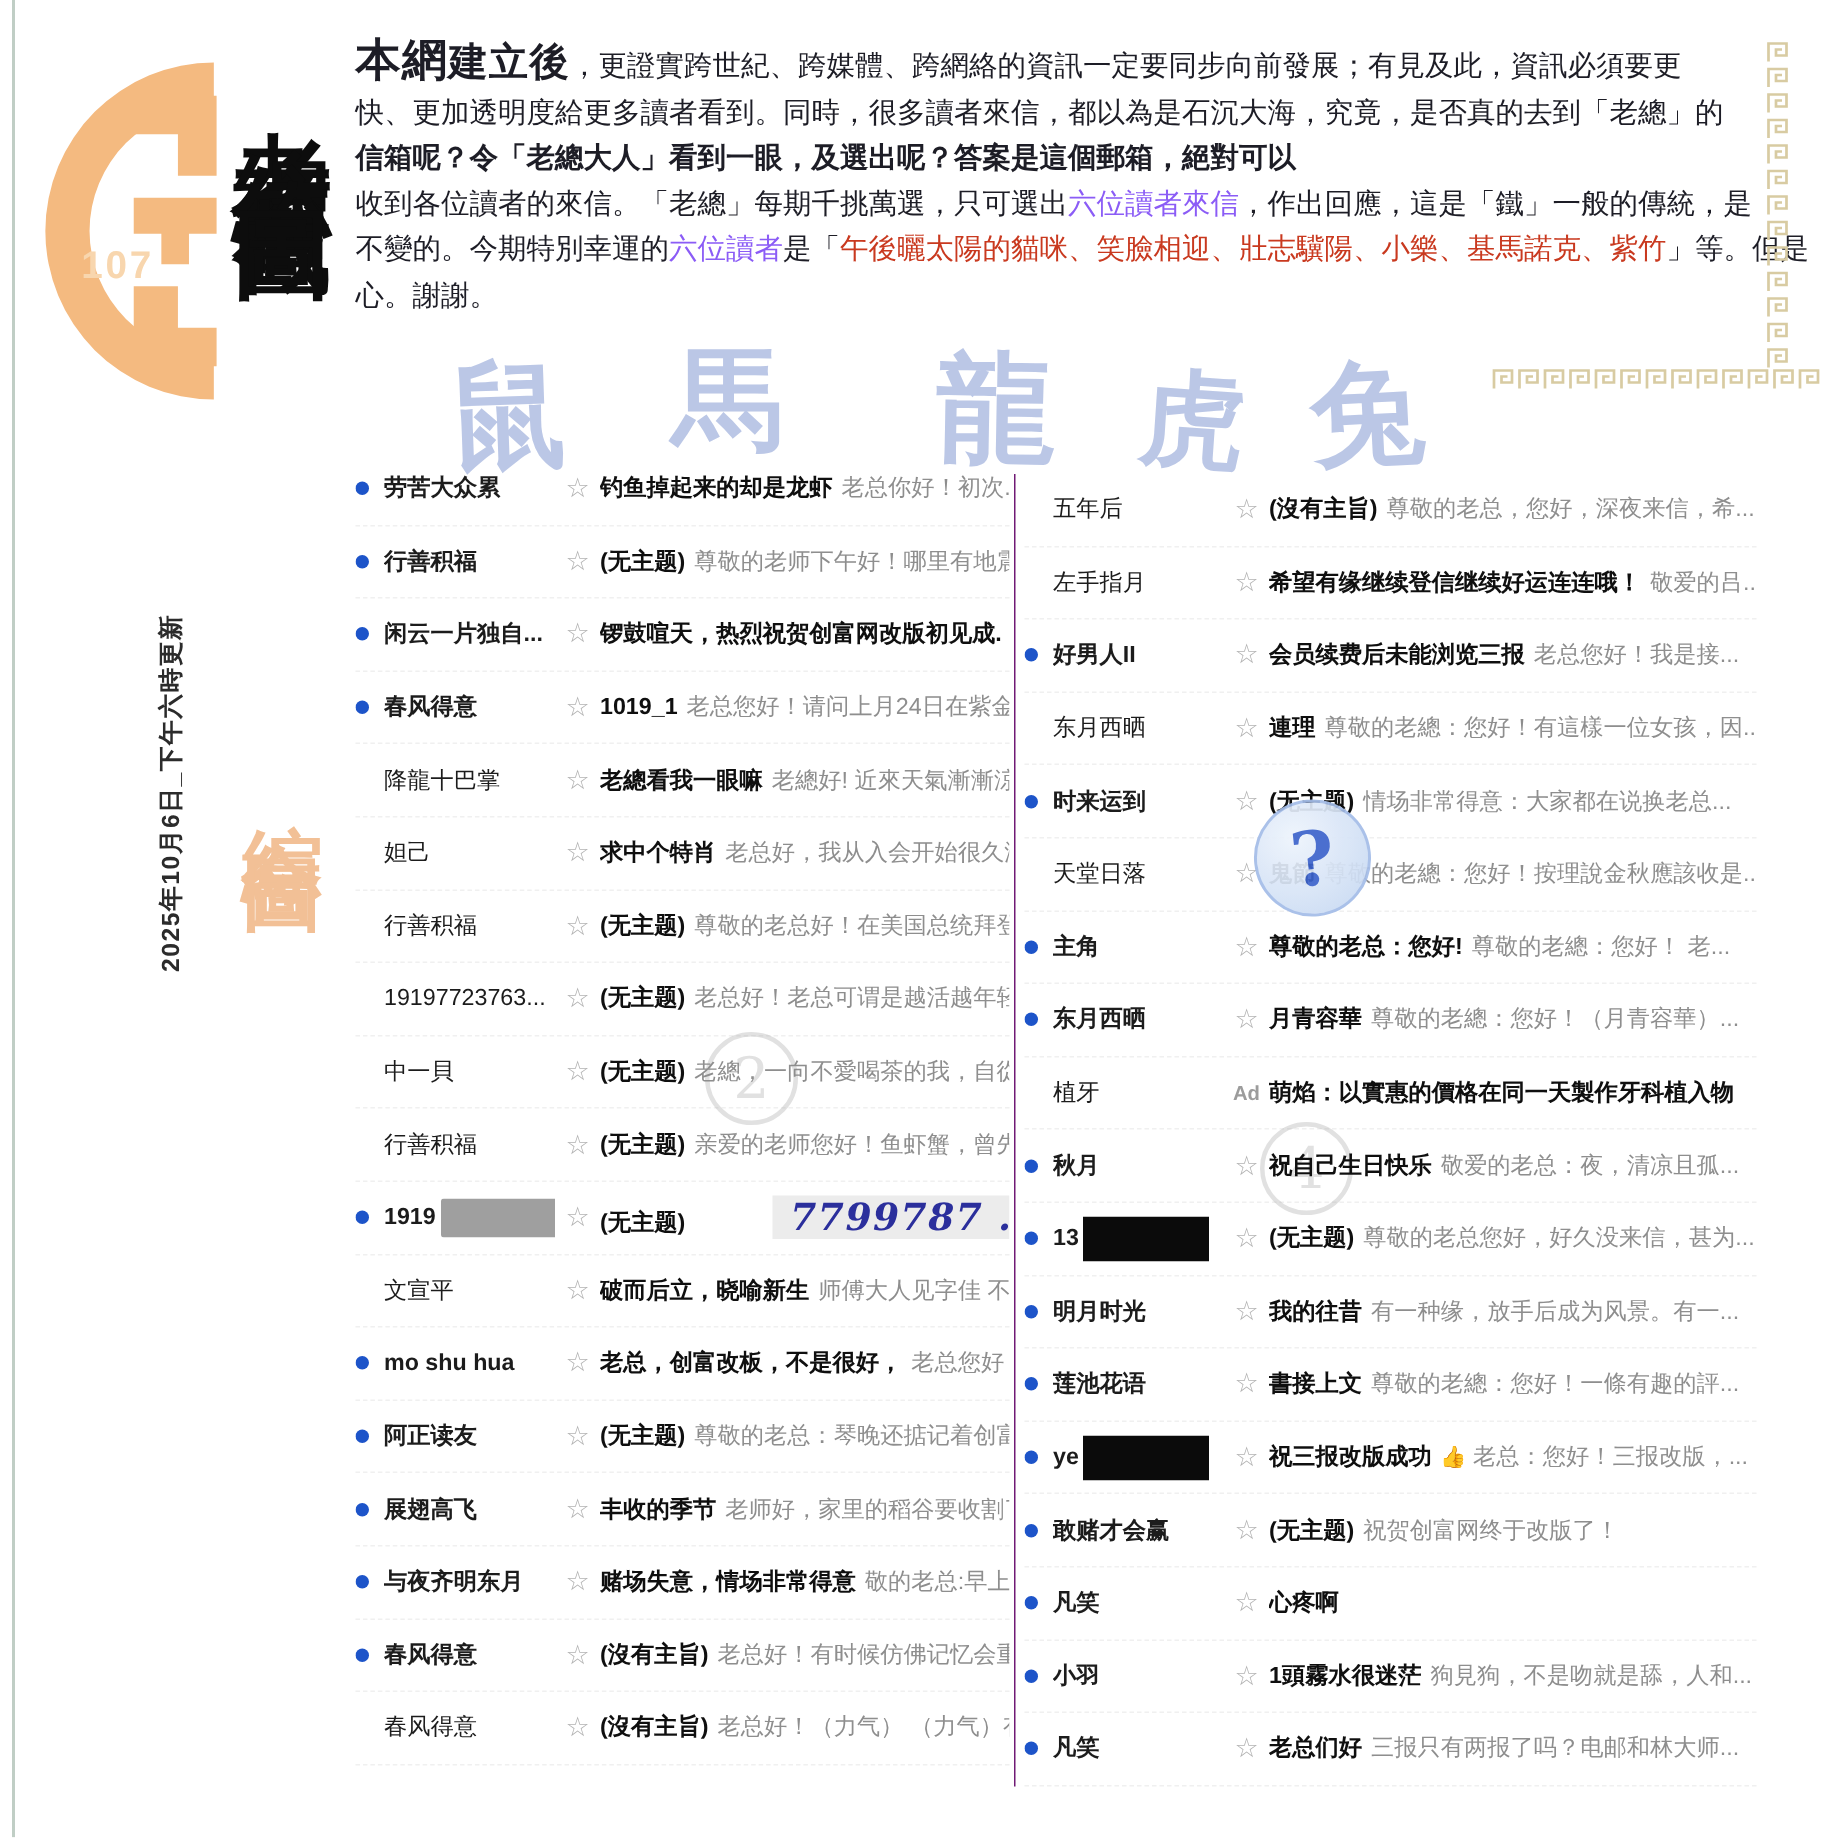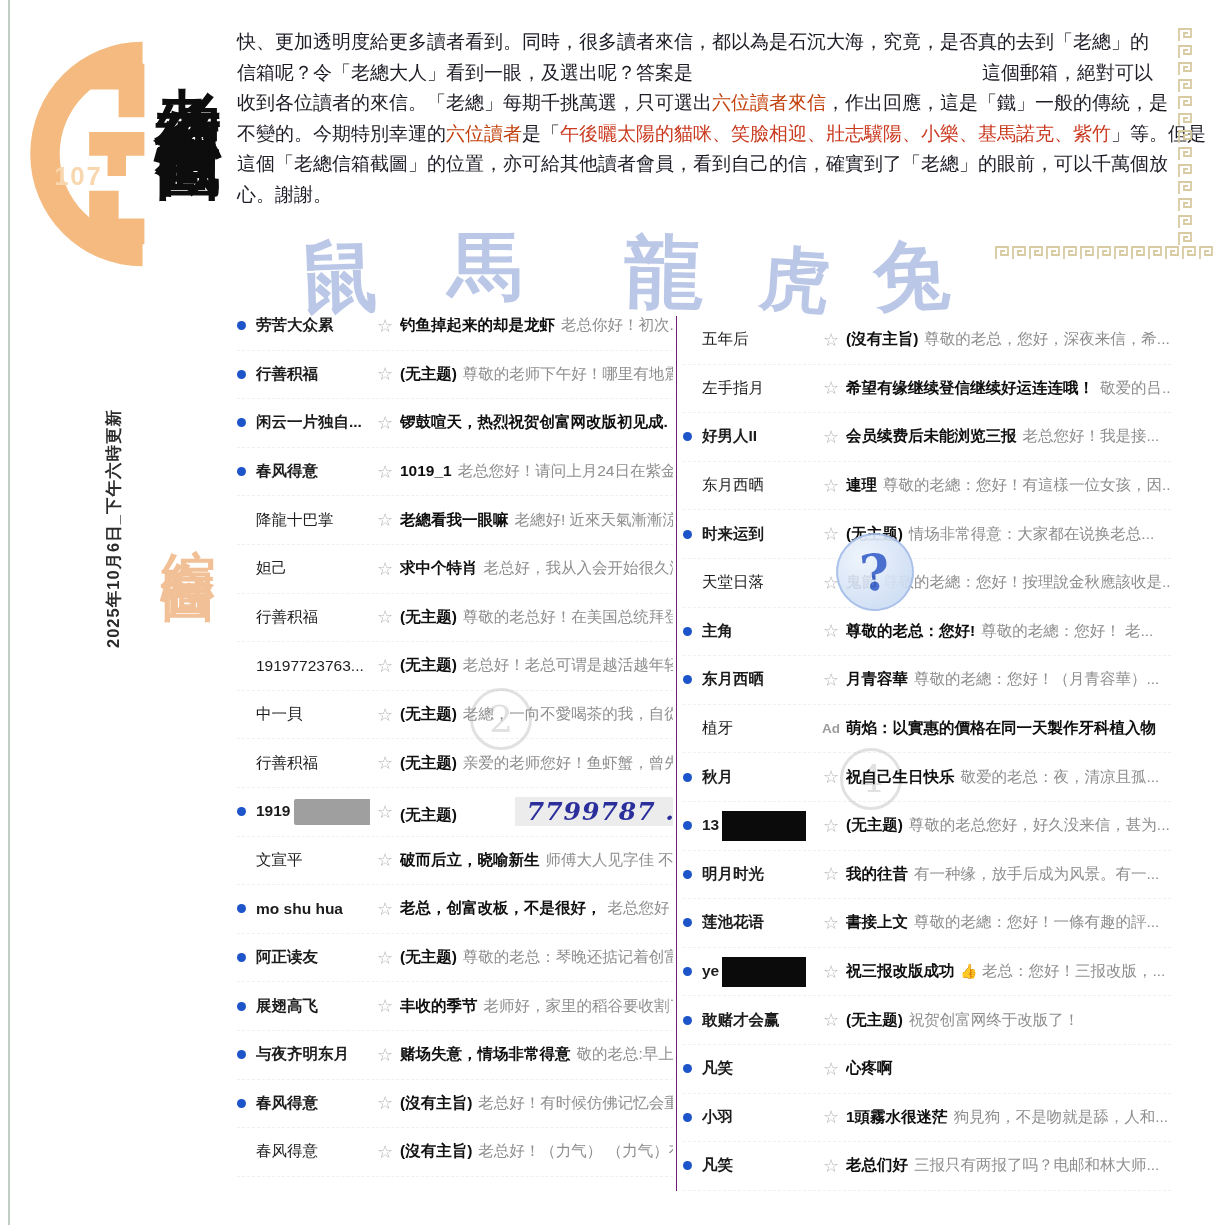--- a/index.html
+++ b/index.html
@@ -17,24 +17,24 @@
     font-family:"DejaVu Serif","Liberation Serif",serif;font-weight:700;font-size:54px;letter-spacing:12px;
     color:#f2c096;}
   .date-text{position:absolute;left:103px;top:648px;white-space:nowrap;
     transform:rotate(-90deg);transform-origin:left top;
     font-size:16.5px;font-weight:600;letter-spacing:1px;color:#2b2b2b;}
   
   .intro{position:absolute;left:237px;top:26px;width:916px;
     font-family:"DejaVu Serif","Liberation Serif",serif;color:#1d1d26;
     font-size:19px;line-height:30.5px;}
   .intro .line{white-space:nowrap;}
-  .intro .l3{display:flex;justify-content:space-between;}
+  .intro .l3{display:flex;font-weight:bold;}
   .lead1{font-size:30px;font-weight:900;letter-spacing:1px;}
   .lead2{font-size:26px;font-weight:800;letter-spacing:1px;}
-  .magenta{color:#c2410c;}
+  .magenta{color:#8b5cf6;}
   .rednames{color:#c9391f;}
   
   .meander-v{position:absolute;left:1176px;top:26px;display:flex;flex-direction:column;}
   .meander-h{position:absolute;left:993px;top:244px;display:flex;flex-direction:row;}
   
   .zodiac{position:absolute;font-family:"DejaVu Serif","Liberation Serif",serif;font-weight:700;
     color:rgba(124,148,208,.52);z-index:0;}
   
   .mail-col{position:absolute;z-index:1;}
   #col-left{left:237px;top:302px;width:436px;}
@@ -82,28 +82,28 @@
     <path d="M62 102 H122 V128 H102 V150 H82 V128 H62 Z" fill="#f4ba80"></path>
     <path d="M62 166 H94 V196 H122 V224 H62 Z" fill="#f4ba80"></path>
     <text x="24" y="160" font-size="28" font-weight="bold" fill="#f8d6ae" letter-spacing="2">107</text>
   </svg>
 
   <div class="main-title">老總信箱截圖</div>
   <div class="sub-title">綜合圖</div>
   <div class="date-text">2025年10月6日_下午六時更新</div>
 
   <div class="intro">
+    <div class="line"><span class="lead1">本網</span><span class="lead2">建立後</span><span>，更證實跨世紀、跨媒體、跨網絡的資訊一定要同步向前發展；有見及此，資訊必須要更</span></div>
     <div class="line"><span>快、更加透明度給更多讀者看到。同時，很多讀者來信，都以為是石沉大海，究竟，是否真的去到「老總」的</span></div>
     <div class="line l3">
         <span>信箱呢？令「老總大人」看到一眼，及選出呢？答案是</span>
         <span>這個郵箱，絕對可以</span>
       </div>
     <div class="line"><span>收到各位讀者的來信。「老總」每期千挑萬選，只可選出</span><span class="magenta">六位讀者來信</span><span>，作出回應，這是「鐵」一般的傳統，是</span></div>
     <div class="line"><span>不變的。今期特別幸運的</span><span class="magenta">六位讀者</span><span>是「</span><span class="rednames">午後曬太陽的貓咪、笑臉相迎、壯志驥陽、小樂、基馬諾克、紫竹</span><span>」等。但是</span></div>
-    <div class="line"><span>這個「老總信箱截圖」的位置，亦可給其他讀者會員，看到自己的信，確實到了「老總」的眼前，可以千萬個放</span></div>
     <div class="line"><span>心。謝謝。</span></div>
   </div>
 
   <div class="meander-v" id="meander-v">
       <svg width="17" height="17" viewBox="0 0 17 17">
         <path d="M3 15 V3 H15 V11 H8 V7 H12" fill="none" stroke="#d8cba2" stroke-width="1.8"></path>
       </svg>
       <svg width="17" height="17" viewBox="0 0 17 17">
         <path d="M3 15 V3 H15 V11 H8 V7 H12" fill="none" stroke="#d8cba2" stroke-width="1.8"></path>
       </svg>

